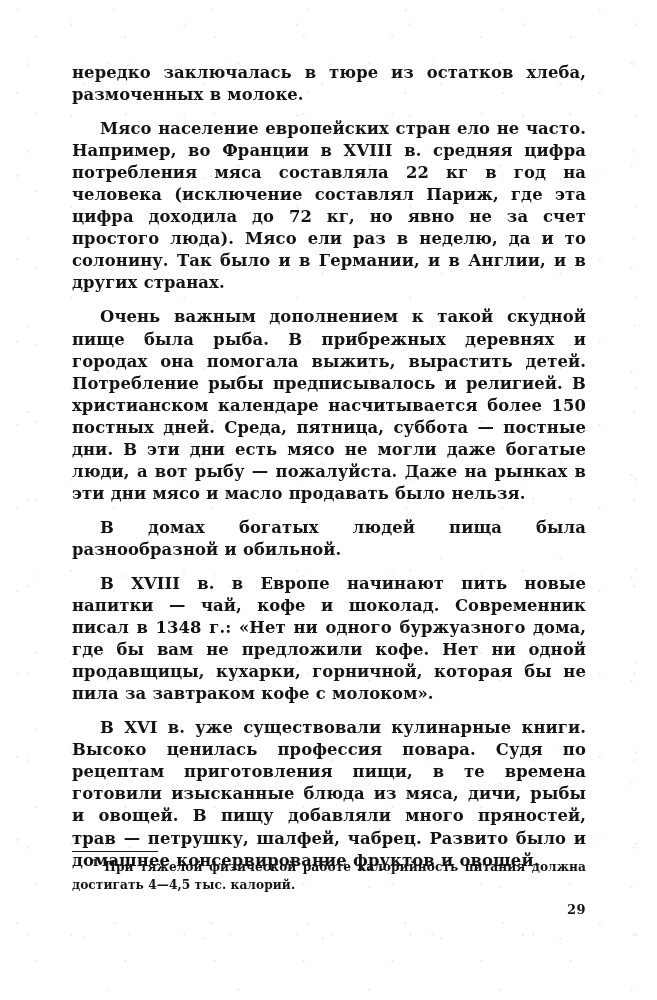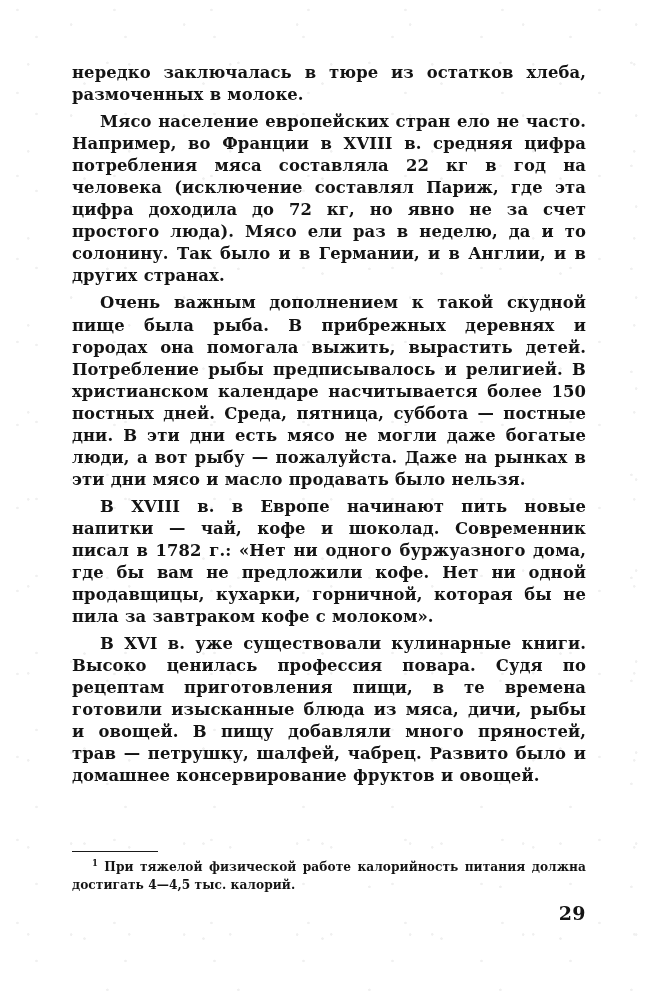--- a/index.html
+++ b/index.html
@@ -54,21 +54,21 @@
     font-size: 16.4px;
     line-height: 22.05px;
     text-align: justify;
     text-justify: inter-word;
     font-weight: 700;
     letter-spacing: .1px;
     word-spacing: .4px;
     hyphens: manual;
   }
   .body-par + .body-par {
-    margin-top: 5px;
+    margin-top: 12px;
   }
   .body-par.indent {
     text-indent: 28px;
   }
 
   .fn-ref {
     font-size: 10px;
     vertical-align: super;
     line-height: 0;
     font-weight: 700;
@@ -102,43 +102,44 @@
     line-height: 0;
   }
 
   
   .folio {
     position: absolute;
     left: 0;
     top: 902px;
     width: 586px;
     text-align: right;
-    font-size: 19px;
+    font-size: 13px;
     font-weight: 700;
     letter-spacing: .4px;
   }
 </style>
 </head>
 <body>
 
 <div class="page">
 
   <div class="scan-noise"></div>
 
   <div class="text-column">
 
     <p class="body-par">нередко заключалась в тюре из остатков хлеба, размоченных в молоке.</p>
 
     <p class="body-par indent">Мясо население европейских стран ело не часто. Например, во Франции в XVIII в. средняя цифра потребления мяса составляла 22 кг в год на человека (исключение составлял Париж, где эта цифра доходила до 72 кг, но явно не за счет простого люда). Мясо ели раз в неделю, да и то солонину. Так было и в Германии, и в Англии, и в других странах.</p>
 
     <p class="body-par indent">Очень важным дополнением к такой скудной пище была рыба. В прибрежных деревнях и городах она помогала выжить, вырастить детей. Потребление рыбы предписывалось и религией. В христианском календаре насчитывается более 150 постных дней. Среда, пятница, суббота — постные дни. В эти дни есть мясо не могли даже богатые люди, а вот рыбу — пожалуйста. Даже на рынках в эти дни мясо и масло продавать было нельзя.</p>
 
+    <p class="body-par indent">В домах богатых людей пища была разнообразной и обильной.</p>
 
 
-    <p class="body-par indent">В XVIII в. в Европе начинают пить новые напитки — чай, кофе и шоколад. Современник писал в 1782 г.: «Нет ни одного буржуазного дома, где бы вам не предложили кофе. Нет ни одной продавщицы, кухарки, горничной, которая бы не пила за завтраком кофе с молоком».</p>
+    <p class="body-par indent">В XVIII в. в Европе начинают пить новые напитки — чай, кофе и шоколад. Современник писал в 1348 г.: «Нет ни одного буржуазного дома, где бы вам не предложили кофе. Нет ни одной продавщицы, кухарки, горничной, которая бы не пила за завтраком кофе с молоком».</p>
 
 
     <p class="body-par indent">В XVI в. уже существовали кулинарные книги. Высоко ценилась профессия повара. Судя по рецептам приготовления пищи, в те времена готовили изысканные блюда из мяса, дичи, рыбы и овощей. В пищу добавляли много пряностей, трав — петрушку, шалфей, чабрец. Развито было и домашнее консервирование фруктов и овощей.</p>
 
   </div>
 
   <div class="footnote-block">
     <div class="footnote-rule"></div>
     <p class="footnote-text"><sup class="footnote-marker">1</sup> <span>При тяжелой физической работе калорийность питания должна достигать 4—4,5 тыс. калорий.</span></p>
   </div>

